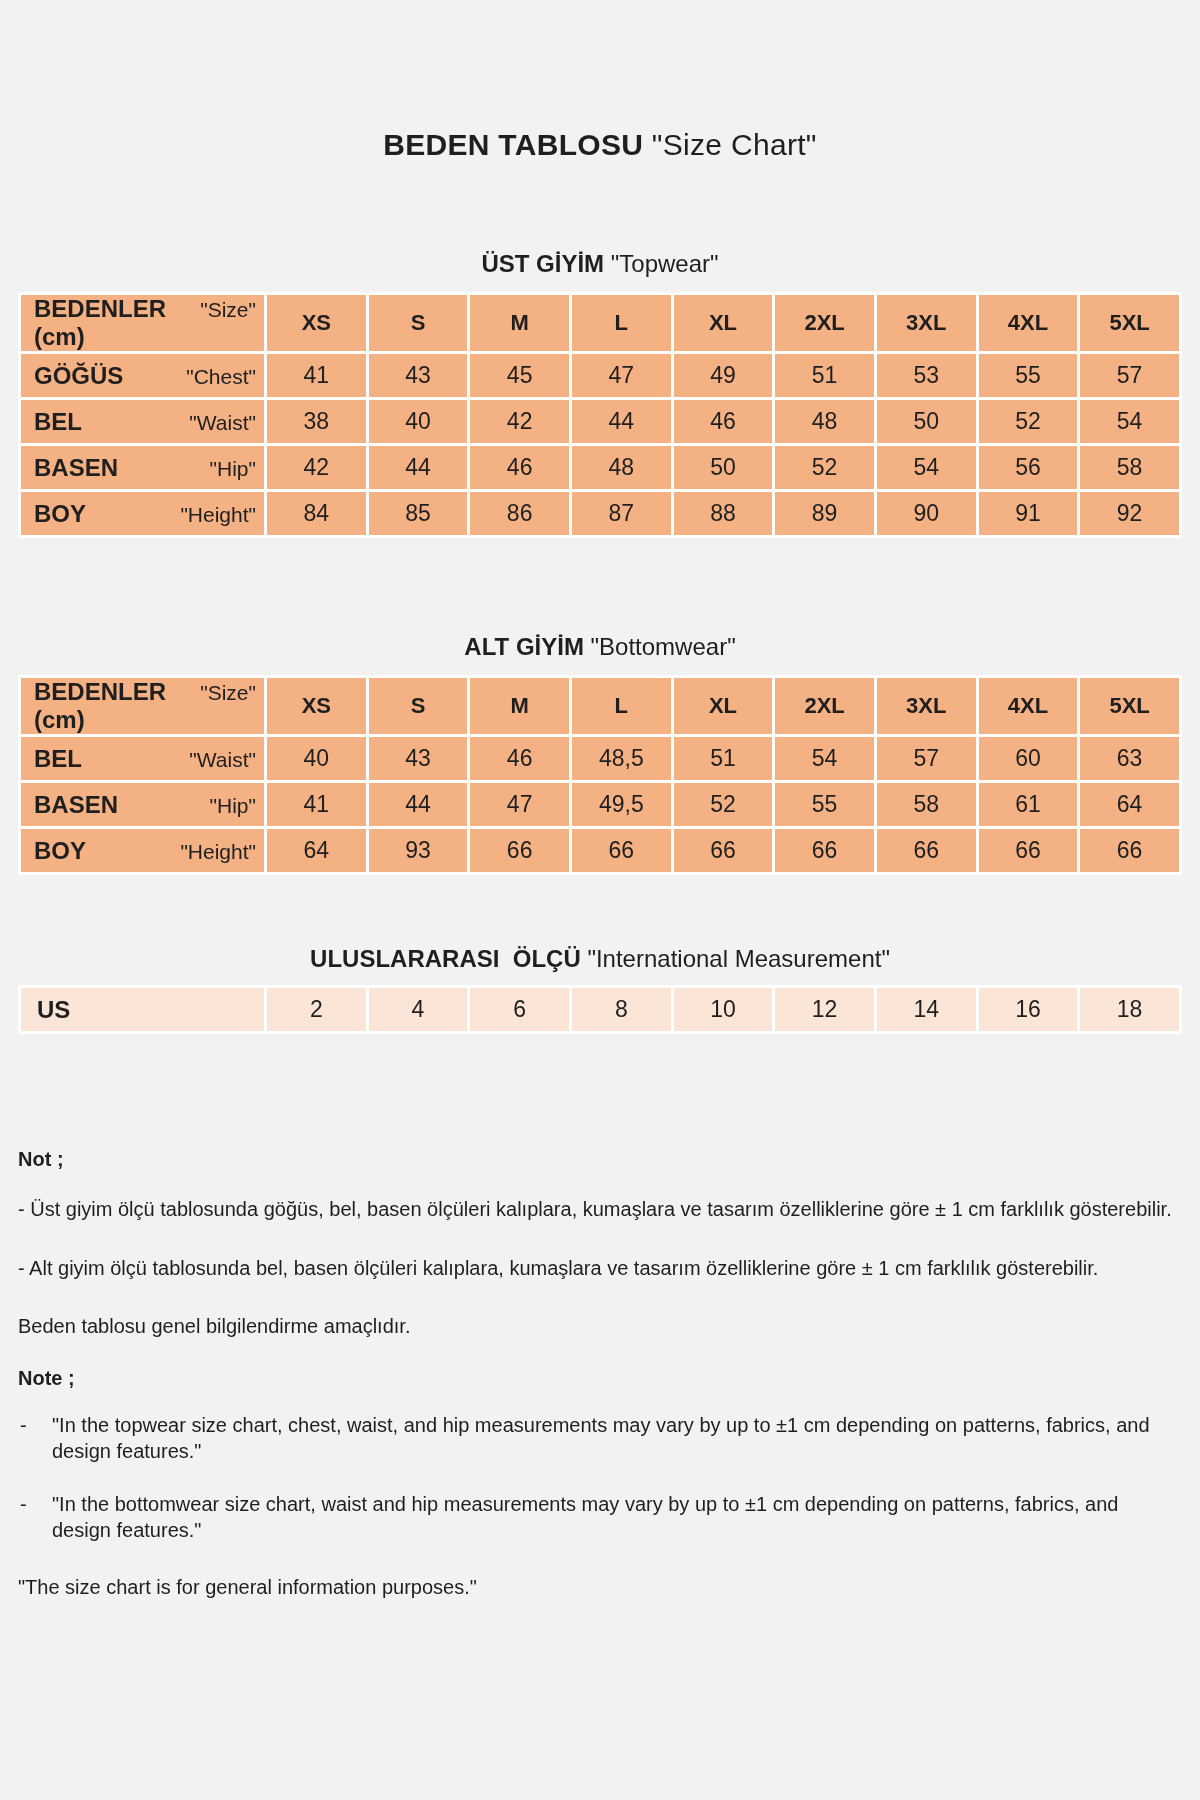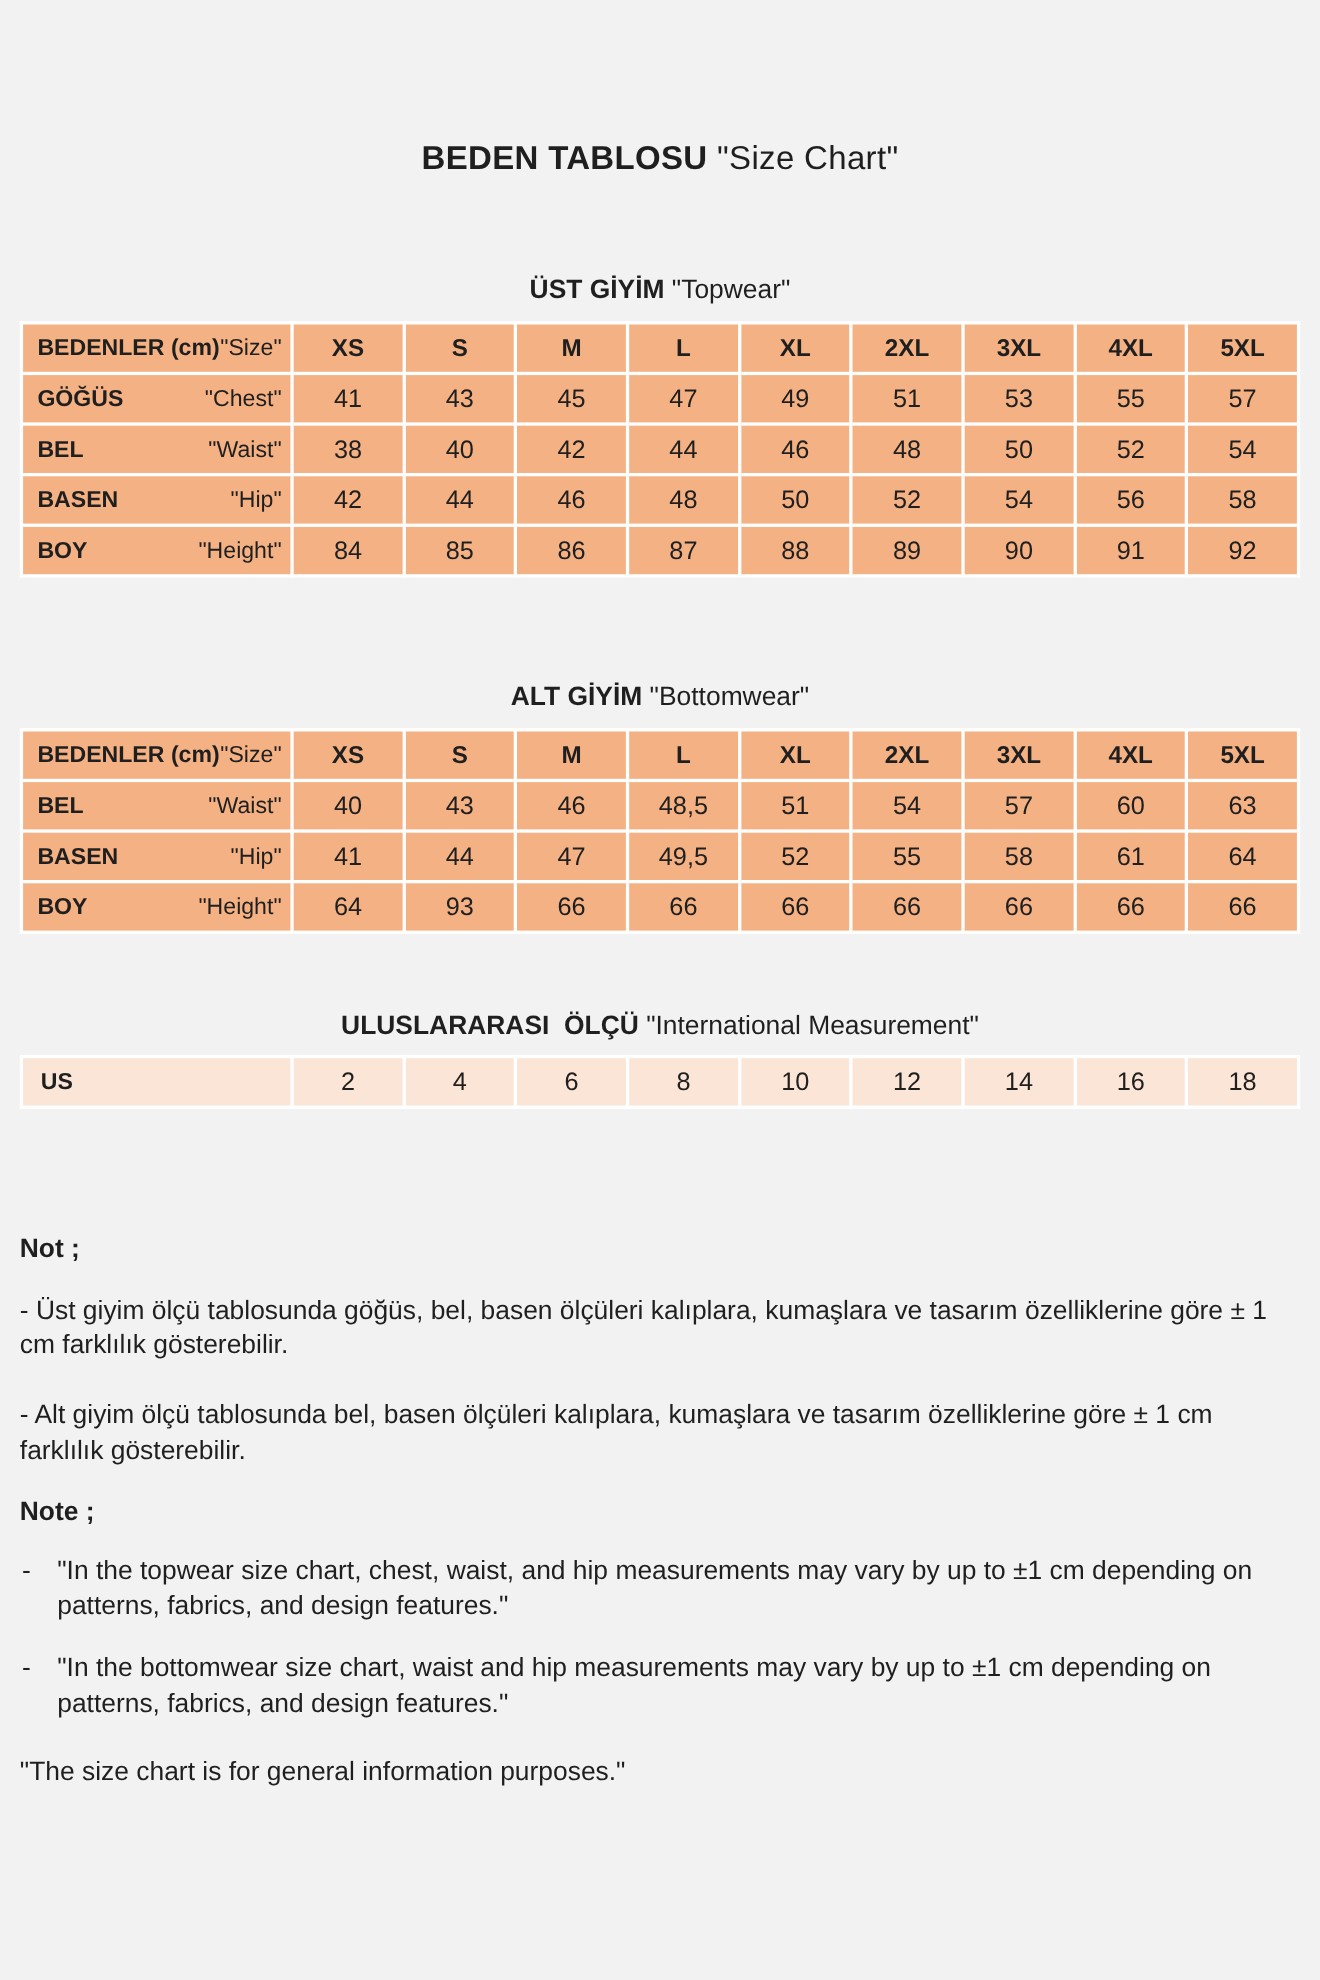--- a/index.html
+++ b/index.html
@@ -42,27 +42,27 @@
   col.c-label{width:246px;}
   td{
     border:3px solid #FFFFFF;
     height:41px;
     vertical-align:middle;
     background:#F4B183;
   }
   table.intl td{background:#FBE5D6;}
   td.label{padding:0 8px 0 13px;}
   .lf{display:flex;justify-content:space-between;align-items:baseline;}
-  .lt{font-weight:700;font-size:21px;}
+  .lt{font-weight:700;font-size:24px;}
   .le{font-weight:400;font-size:21px;}
   td.num{text-align:center;font-size:23px;font-weight:400;}
   td.num.head{font-weight:700;font-size:22px;}
   td.label-s{padding:0 8px 0 16px;}
   
-  .notes{font-size:24px;line-height:1.32;}
+  .notes{font-size:20px;line-height:1.32;}
   .notes p{margin:0;}
   .nh{font-weight:700;}
   .b{font-weight:400;}
   .m-not{margin-top:112px !important;}
   .m-tr1{margin-top:24px !important;}
   .m-tr2{margin-top:32px !important;}
   .m-gen{margin-top:32px !important;}
   .m-note{margin-top:25px !important;}
   .m-final{margin-top:30px !important;}
   .bullet{display:flex;margin-top:21px;}
@@ -299,20 +299,21 @@
   </tbody>
     </table>
 
   <div class="notes">
     <p class="nh m-not">Not ;</p>
 
     <p class="m-tr1"><span>- Üst giyim ölçü tablosunda göğüs, bel, basen ölçüleri kalıplara, kumaşlara ve tasarım özelliklerine göre </span><span class="b">± 1 cm</span><span> farklılık gösterebilir.</span></p>
 
     <p class="m-tr2"><span>- Alt giyim ölçü tablosunda bel, basen ölçüleri kalıplara, kumaşlara ve tasarım özelliklerine göre </span><span class="b">± 1 cm</span><span> farklılık gösterebilir.</span></p>
 
+    <p class="m-gen">Beden tablosu genel bilgilendirme amaçlıdır.</p>
 
     <p class="nh m-note">Note ;</p>
 
     <div class="bullet">
       <span class="dash">-</span>
       <div class="btext"><span>"In the topwear size chart, chest, waist, and hip measurements may vary by up to </span><span class="b">±1 cm</span><span> depending on patterns, fabrics, and design features."</span></div>
     </div>
 
     <div class="bullet second">
       <span class="dash">-</span>

